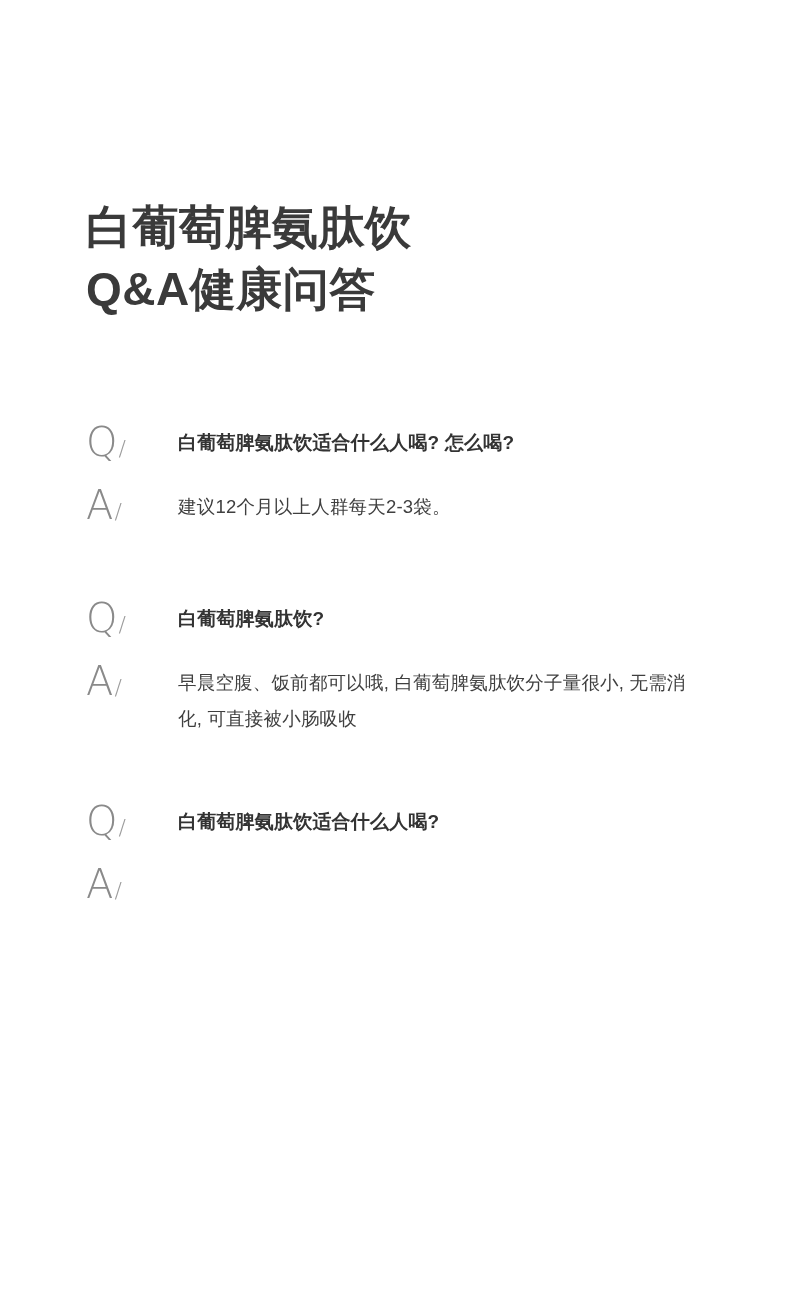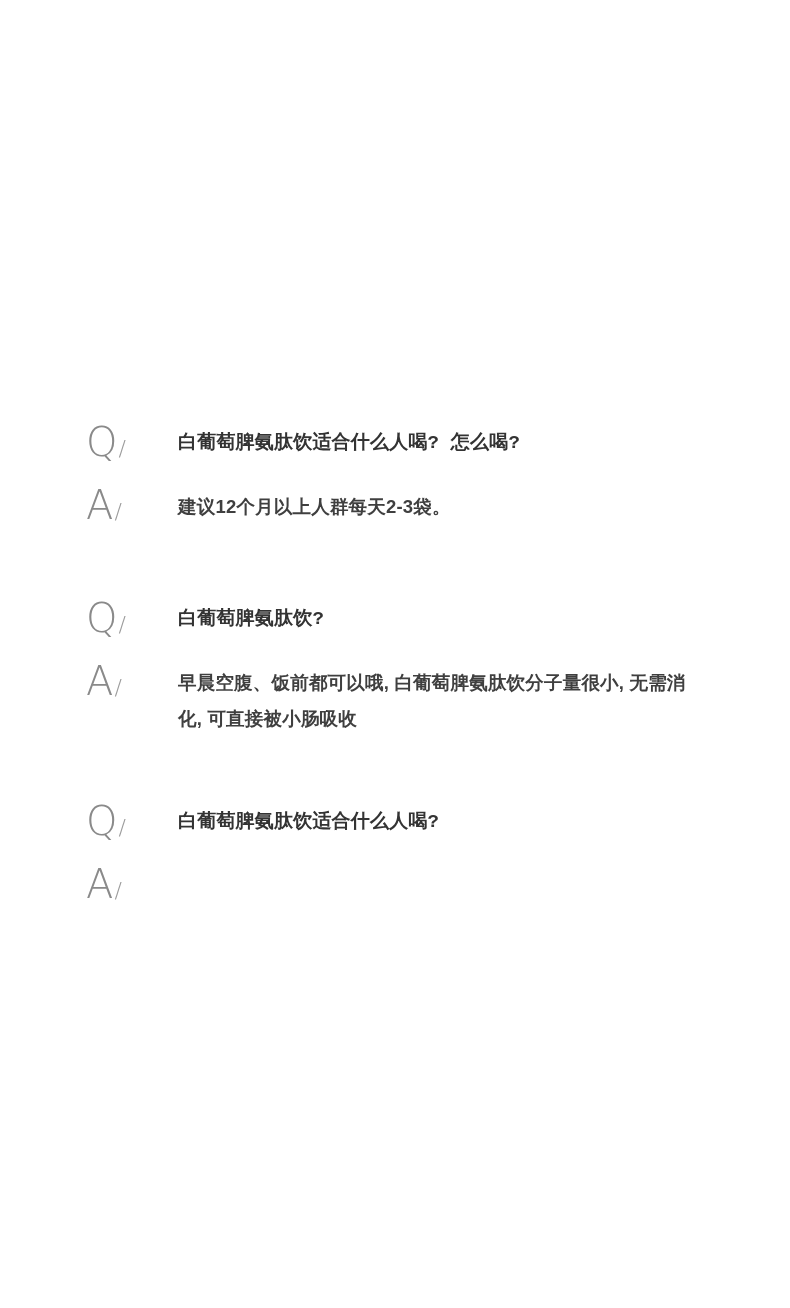--- a/index.html
+++ b/index.html
@@ -66,38 +66,41 @@
   .q-row .marker { color: #8a8a8a; }
   .a-row .marker { color: #8a8a8a; }
   .q-text {
     flex: 1;
     font-size: 19px;
     line-height: 30px;
     font-weight: 700;
     color: #333333;
     padding-top: 8px;
     letter-spacing: 0.2px;
-    font-family: Liberation Mono, monospace;
   }
   .a-text {
     flex: 1;
     font-size: 18.5px;
     line-height: 36px;
-    font-weight: 700;
+    font-weight: 400;
     color: #3f3f3f;
     padding-top: 6px;
     letter-spacing: 0.2px;
   }
   .q-row { margin-bottom: 12px; }
 </style>
 </head>
 <body>
 
 <div class="page">
 
+  <div class="title-block">
+    <div class="title-line">白葡萄脾氨肽饮</div>
+    <div class="title-line">Q&amp;A健康问答</div>
+  </div>
 
   <div class="qa-list">
 
     <div class="qa-item">
       <div class="qa-row q-row">
         <div class="marker"><span>Q</span><span class="slash">/</span></div>
         <div class="q-text">白葡萄脾氨肽饮适合什么人喝? 怎么喝?</div>
       </div>
       <div class="qa-row a-row">
         <div class="marker"><span>A</span><span class="slash">/</span></div>

